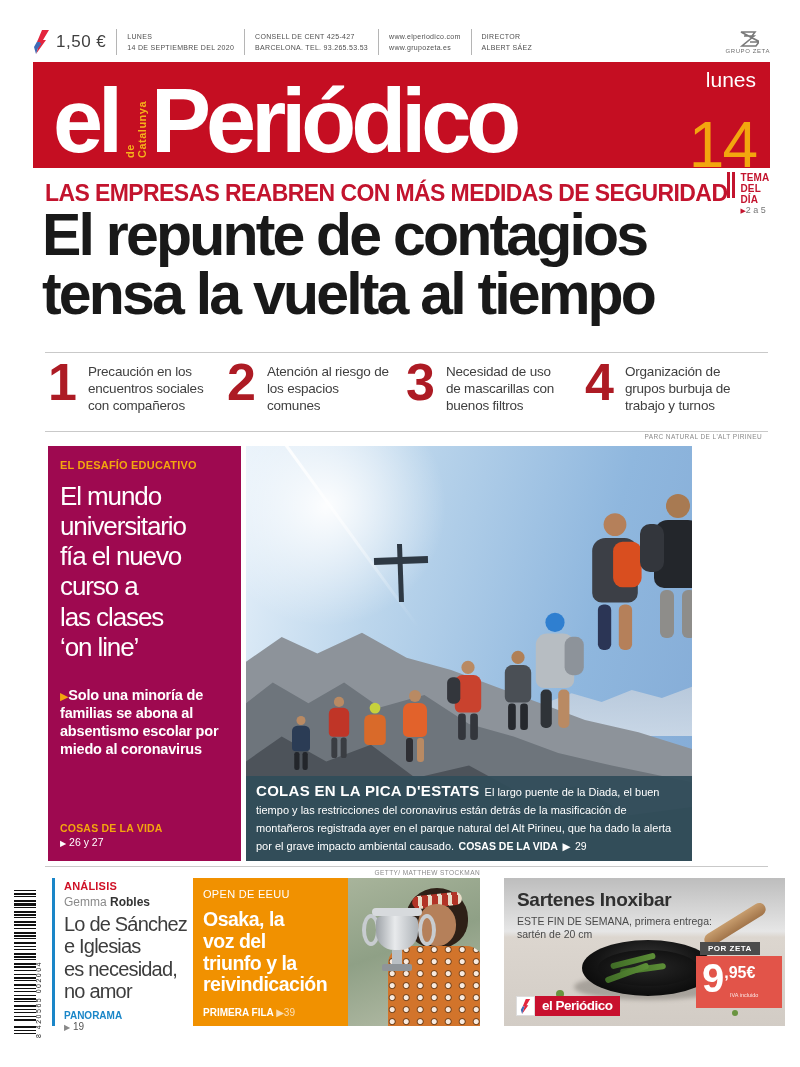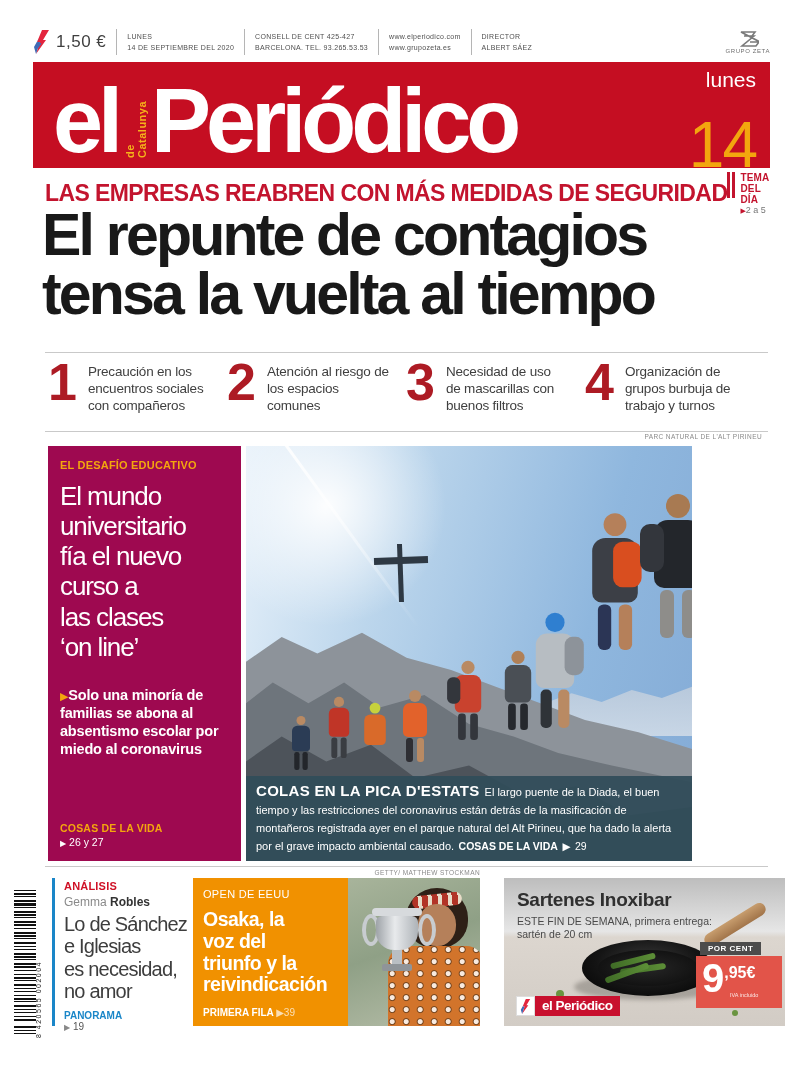--- a/index.html
+++ b/index.html
@@ -457,21 +457,21 @@
     <div class="ad-handle"></div>
     <div class="ad-pan-shadow"></div>
     <div class="ad-pan"></div>
     <div class="ad-pan-inner"></div>
     <div class="ad-asp" style="left:106px;top:80px;transform:rotate(-14deg);"></div>
     <div class="ad-asp" style="left:116px;top:88px;transform:rotate(-8deg);"></div>
     <div class="ad-asp" style="left:100px;top:92px;transform:rotate(-20deg);"></div>
     <div class="ad-garnish" style="left:52px;top:112px;"></div>
     <div class="ad-garnish" style="left:40px;top:122px;width:6px;height:6px;"></div>
     <div class="ad-garnish" style="left:228px;top:132px;width:6px;height:6px;"></div>
-    <div class="ad-badge">POR CENT</div>
+    <div class="ad-badge">POR ZETA</div>
     <div class="ad-price">
       <span class="big">9</span><span class="dec">,95€</span>
       <span class="note">IVA incluido</span>
     </div>
     <div class="ad-brand">
       <span class="bolt-box">
         <svg width="11" height="15" viewBox="0 0 17 24">
             <polygon points="9,0 16,0 10,10 13,10 3,24 7,12 4,12" fill="#e3253d"></polygon>
             <polygon points="3,24 7,12 4,12 6,8 1,17" fill="#3f6ab5"></polygon>
           </svg>

